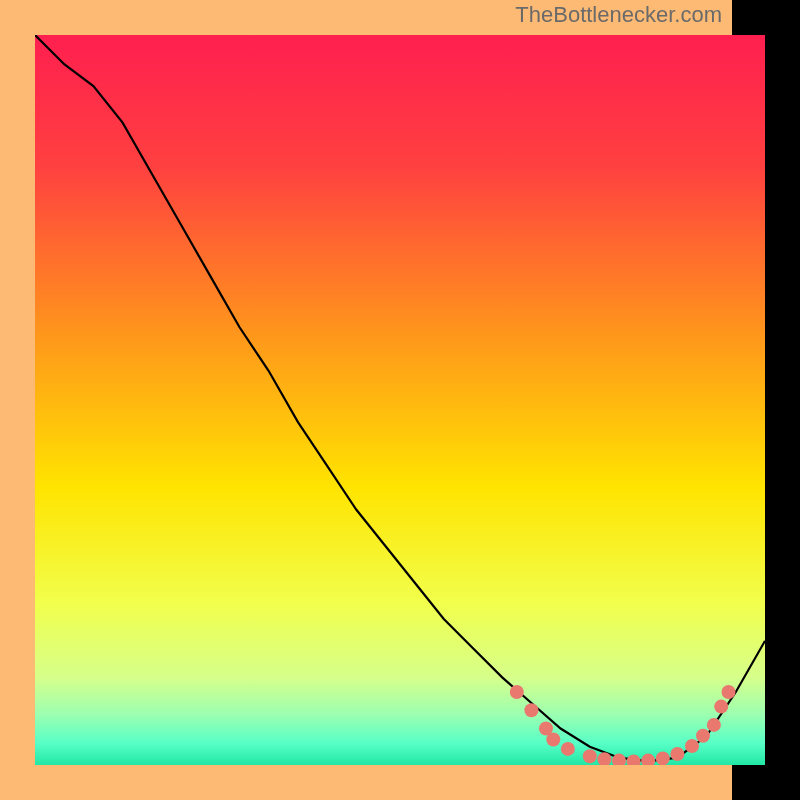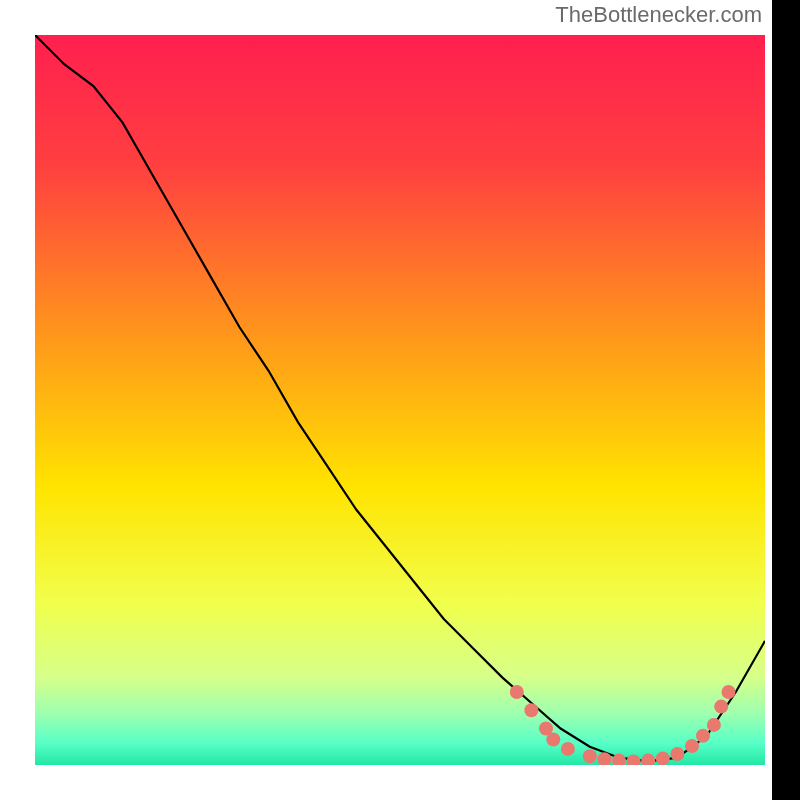--- a/index.html
+++ b/index.html
@@ -8,22 +8,21 @@
     width: 800px;
     height: 800px;
     background: #000;
     overflow: hidden;
     font-family: Arial, Helvetica, sans-serif;
   }
   .frame {
     position: relative;
     width: 732px;
     height: 800px;
-    background: #ffffff;
-    padding-left: 40px;
+    background: #fdba74;
   }
   .attribution {
     position: absolute;
     top: 2px;
     right: 10px;
     color: #6a6a6a;
     font-size: 22px;
     font-weight: 500;
     letter-spacing: 0px;
   }

